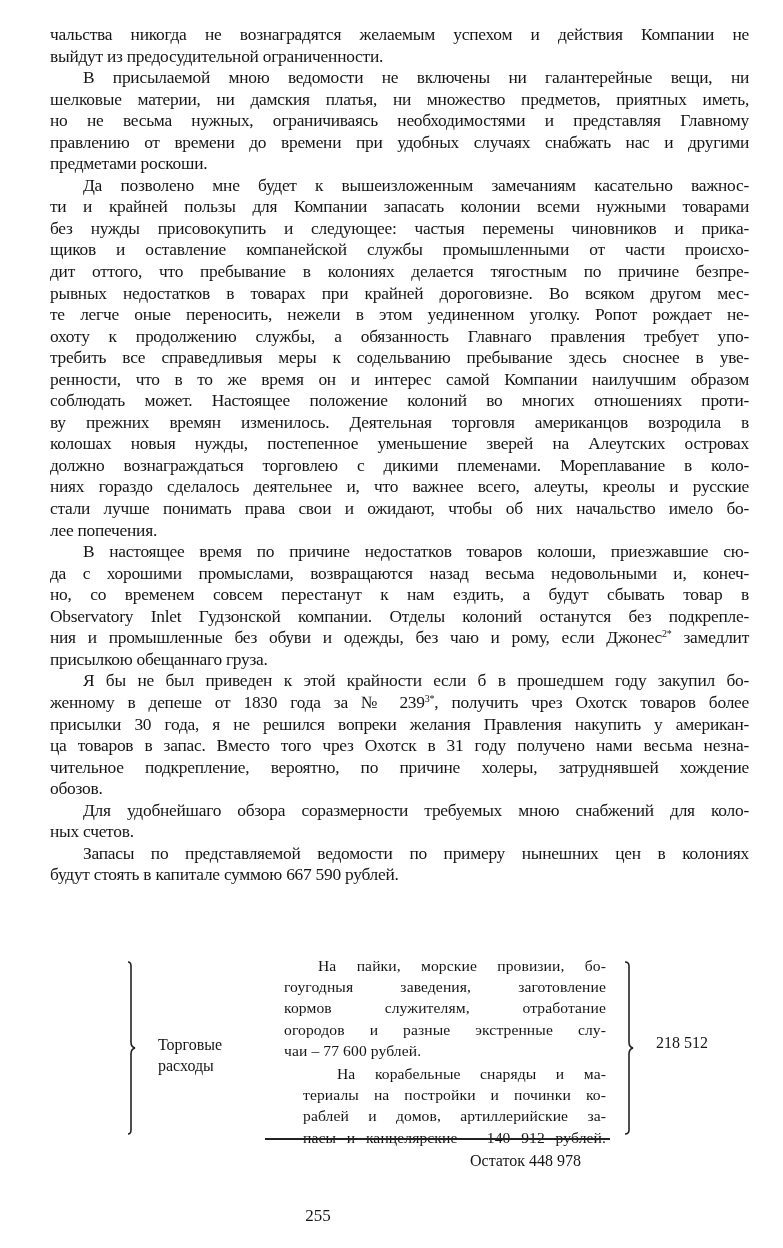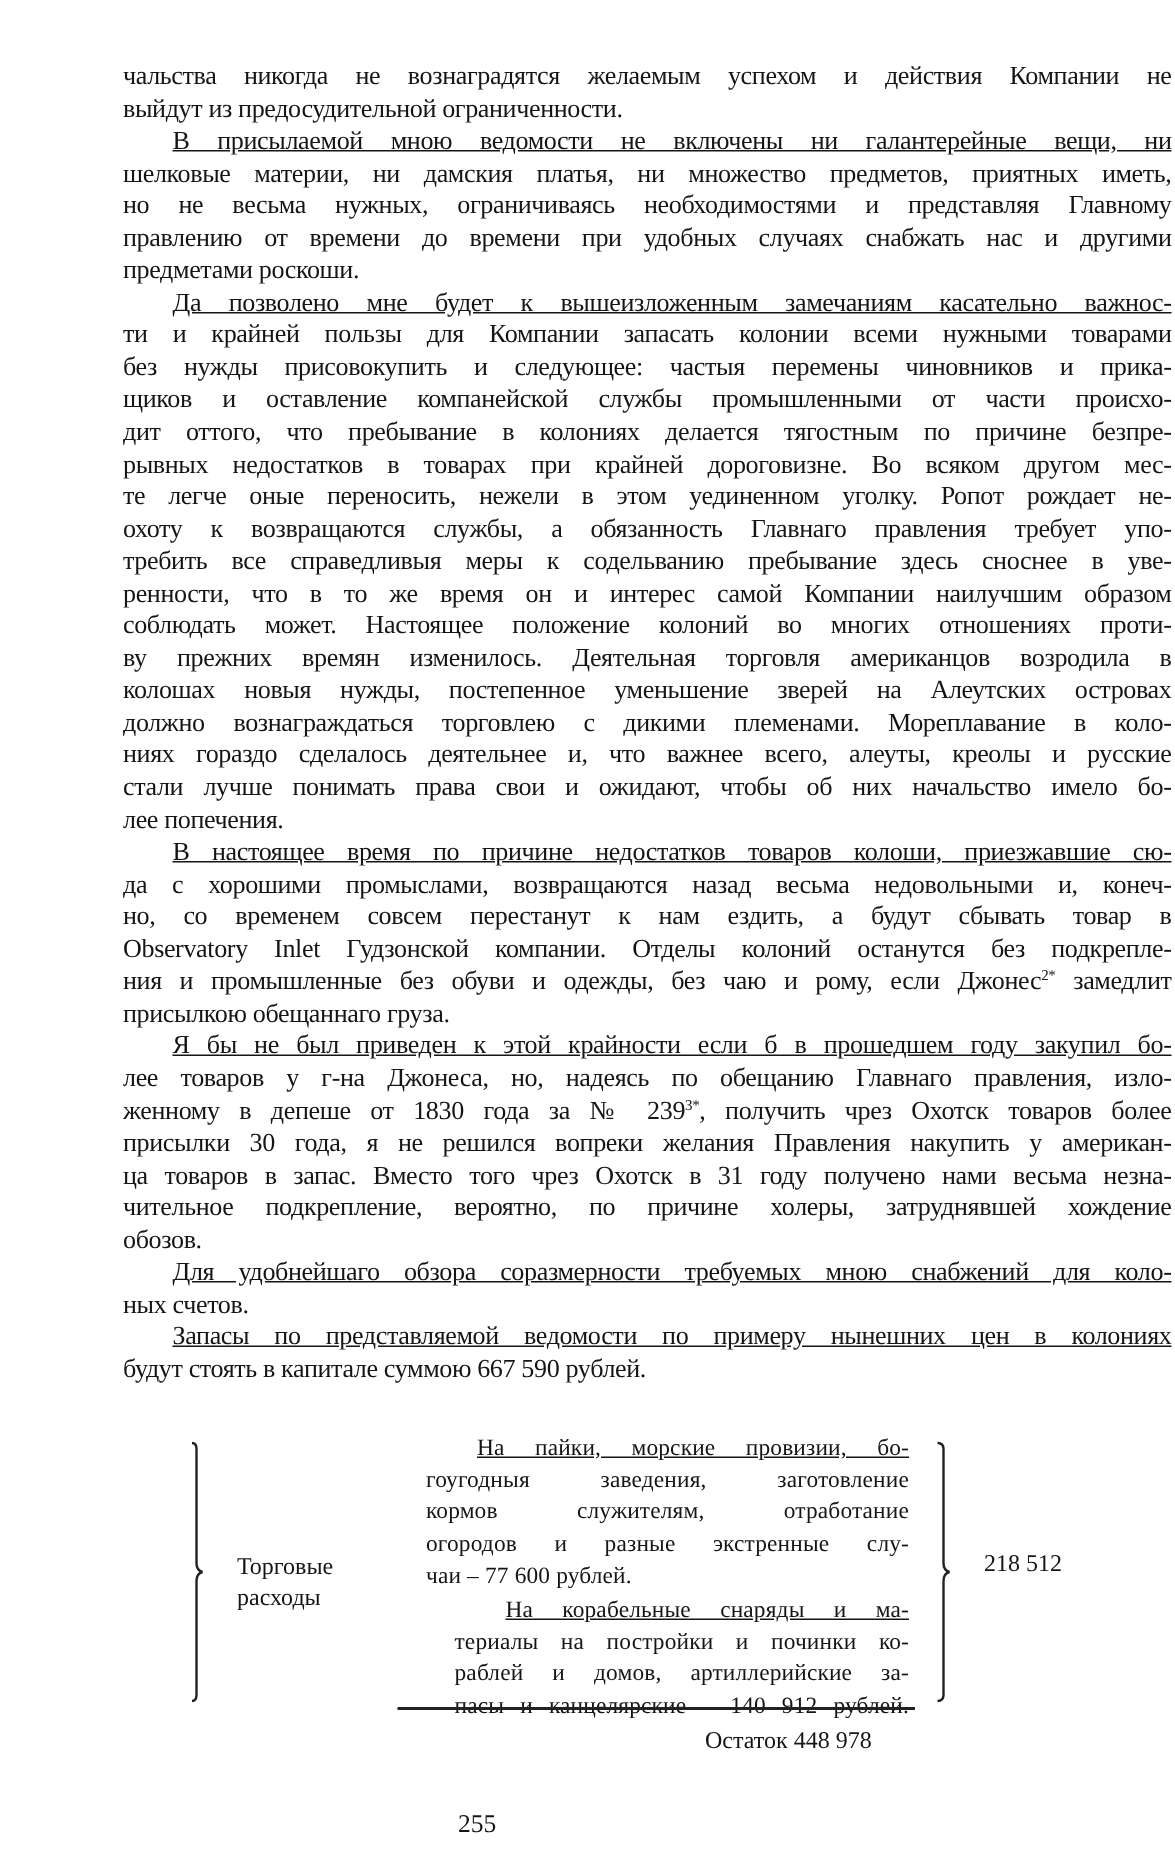--- a/index.html
+++ b/index.html
@@ -1,23 +1,23 @@
 <!DOCTYPE html>
 <html><head>
 <meta charset="utf-8">
 <style>
   html, body { margin: 0; padding: 0; background: #ffffff; }
   body { width: 783px; height: 1248px; position: relative; overflow: hidden;
          font-family: "Liberation Serif", serif; color: #151515; }
-  .page { position: absolute; left: 50px; top: 40px; width: 699px; margin-left: 32px; }
+  .page { position: absolute; left: 50px; top: 24px; width: 699px; }
   .p { margin: 0; font-size: 17.4px; line-height: 21.55px; text-align: justify;
        hyphens: manual; letter-spacing: -0.25px; }
   .line { display: block; text-align: justify; text-align-last: justify; white-space: nowrap; overflow: visible; }
   .line.last { text-align-last: left; }
-  .ind { padding-left: 33px; text-decoration: underline; }
+  .ind { padding-left: 33px; }
   sup { font-size: 10px; line-height: 0; vertical-align: 6px; }
 
   .calc { position: absolute; left: 0; top: 0; width: 783px; height: 1248px; pointer-events: none; }
   .brace-l, .brace-r { position: absolute; }
   .label-col { position: absolute; left: 158px; top: 1034px; font-size: 16px; line-height: 21px; }
   .items { position: absolute; left: 284px; top: 955px; width: 322px; font-size: 15.6px; line-height: 21.2px; }
   .items .line { letter-spacing: 0.1px; }
   .items .ind { padding-left: 34px; }
   .total { position: absolute; left: 656px; top: 1034px; font-size: 16px; }
   .rule { position: absolute; left: 265px; top: 1138px; width: 345px; height: 1.5px; background: #222; }
@@ -43,21 +43,21 @@
   </p>
 
   <p class="p">
     <span class="line ind">Да позволено мне будет к вышеизложенным замечаниям касательно важнос-</span>
     <span class="line">ти и крайней пользы для Компании запасать колонии всеми нужными товарами</span>
     <span class="line">без нужды присовокупить и следующее: частыя перемены чиновников и прика-</span>
     <span class="line">щиков и оставление компанейской службы промышленными от части происхо-</span>
     <span class="line">дит оттого, что пребывание в колониях делается тягостным по причине безпре-</span>
     <span class="line">рывных недостатков в товарах при крайней дороговизне. Во всяком другом мес-</span>
     <span class="line">те легче оные переносить, нежели в этом уединенном уголку. Ропот рождает не-</span>
-    <span class="line">охоту к возвращаются службы, а обязанность Главнаго правления требует упо-</span>
+    <span class="line">охоту к продолжению службы, а обязанность Главнаго правления требует упо-</span>
     <span class="line">требить все справедливыя меры к содельванию пребывание здесь сноснее в уве-</span>
     <span class="line">ренности, что в то же время он и интерес самой Компании наилучшим образом</span>
     <span class="line">соблюдать может. Настоящее положение колоний во многих отношениях проти-</span>
     <span class="line">ву прежних времян изменилось. Деятельная торговля американцов возродила в</span>
     <span class="line">колошах новыя нужды, постепенное уменьшение зверей на Алеутских островах</span>
     <span class="line">должно вознаграждаться торговлею с дикими племенами. Мореплавание в коло-</span>
     <span class="line">ниях гораздо сделалось деятельнее и, что важнее всего, алеуты, креолы и русские</span>
     <span class="line">стали лучше понимать права свои и ожидают, чтобы об них начальство имело бо-</span>
     <span class="line last">лее попечения.</span>
   </p>
@@ -66,21 +66,20 @@
     <span class="line ind">В настоящее время по причине недостатков товаров колоши, приезжавшие сю-</span>
     <span class="line">да с хорошими промыслами, возвращаются назад весьма недовольными и, конеч-</span>
     <span class="line">но, со временем совсем перестанут к нам ездить, а будут сбывать товар в</span>
     <span class="line">Observatory Inlet Гудзонской компании. Отделы колоний останутся без подкрепле-</span>
     <span class="line"><span>ния и промышленные без обуви и одежды, без чаю и рому, если Джонес</span><sup>2*</sup><span> замедлит</span></span>
     <span class="line last">присылкою обещаннаго груза.</span>
   </p>
 
   <p class="p">
     <span class="line ind">Я бы не был приведен к этой крайности если б в прошедшем году закупил бо-</span>
-    <span class="line">лее товаров у г-на Джонеса, но, надеясь по обещанию Главнаго правления, изло-</span>
     <span class="line"><span>женному в депеше от 1830 года за № 239</span><sup>3*</sup><span>, получить чрез Охотск товаров более</span></span>
     <span class="line">присылки 30 года, я не решился вопреки желания Правления накупить у американ-</span>
     <span class="line">ца товаров в запас. Вместо того чрез Охотск в 31 году получено нами весьма незна-</span>
     <span class="line">чительное подкрепление, вероятно, по причине холеры, затруднявшей хождение</span>
     <span class="line last">обозов.</span>
   </p>
 
   <p class="p">
     <span class="line ind">Для удобнейшаго обзора соразмерности требуемых мною снабжений для коло-</span>
     <span class="line last">ных счетов.</span>

